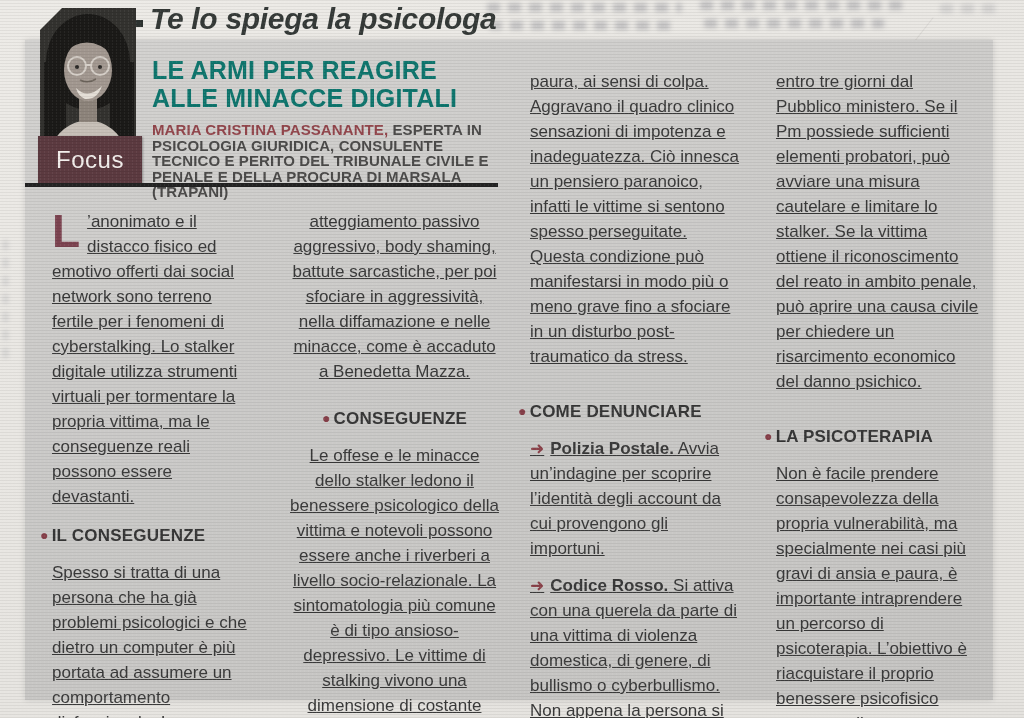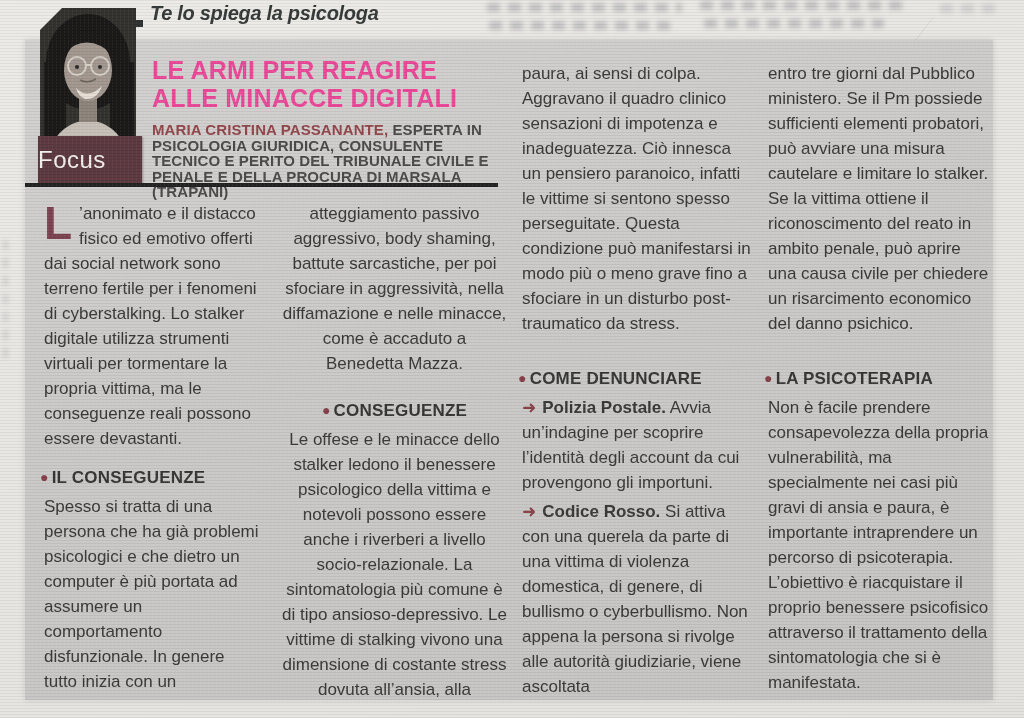--- a/index.html
+++ b/index.html
@@ -19,35 +19,35 @@
   .panel{position:absolute;left:25px;top:40px;width:968px;height:660px;
     background:linear-gradient(165deg,#d3d2d0 0%,#cbcac8 45%,#c5c4c2 100%);
     box-shadow:0 0 6px rgba(0,0,0,.12);}
 
   
   .photo{position:absolute;left:40px;top:8px;width:96px;height:144px;
     clip-path:polygon(22px 0,100% 0,100% 100%,0 100%,0 22px);
     box-shadow:1px 1px 3px rgba(0,0,0,.35);}
   .photo svg{display:block;width:100%;height:100%;}
   .focus-box{position:absolute;left:38px;top:136px;width:104px;height:48px;
-    background:#5c3a40;color:#f3efec;display:flex;align-items:center;justify-content:flex-start;
+    background:#5c3a40;color:#f3efec;display:flex;align-items:center;justify-content:center;
     font-size:24px;letter-spacing:.5px;box-shadow:1px 1px 2px rgba(0,0,0,.3);}
   .title-marker{position:absolute;left:136px;top:20px;width:7px;height:7px;background:#2e3331;}
   .page-title{position:absolute;left:150px;top:2px;width:520px;margin:0;
-    font-size:20px;font-weight:bold;font-style:italic;color:#353a38;letter-spacing:-.3px;}
+    font-size:30px;font-weight:bold;font-style:italic;color:#353a38;letter-spacing:-.3px;}
   .headline{position:absolute;left:152px;top:56px;width:360px;margin:0;
-    font-size:25px;line-height:28px;font-weight:bold;color:#ec4899;letter-spacing:.2px;}
+    font-size:25px;line-height:28px;font-weight:bold;color:#0f766e;letter-spacing:.2px;}
   .byline{position:absolute;left:152px;top:122px;width:356px;
     font-size:15px;line-height:15.5px;font-weight:bold;color:#4c4b4a;letter-spacing:.1px;}
   .byline .name{color:#93464c;}
   .header-rule{position:absolute;left:25px;top:183px;width:473px;height:4px;background:#232323;}
 
   
   .col{position:absolute;font-size:17px;line-height:25px;color:#3a3a3a;}
-  .col p{margin:4px;}
+  .col p{margin:12px;text-decoration:underline;}
   #col1{left:40px;top:197px;width:226px;}
   #col2{left:278px;top:197px;width:233px;text-align:center;}
   #col3{left:518px;top:57px;width:238px;}
   #col4{left:764px;top:57px;width:229px;}
   .dropcap{float:left;font-size:46px;line-height:40px;font-weight:bold;color:#7c4350;
     margin:2px 7px 0 0;}
   .sec{margin:0;font-size:17px;line-height:25px;font-weight:bold;color:#373737;letter-spacing:.2px;}
   .mt1{margin-top:14px;} .mt2{margin-top:22px;} .mt3{margin-top:30px;}
   .bullet{color:#87404a;font-size:14px;margin-right:3px;vertical-align:1px;}
   .arrow{color:#8a4149;font-weight:bold;margin-right:6px;}

